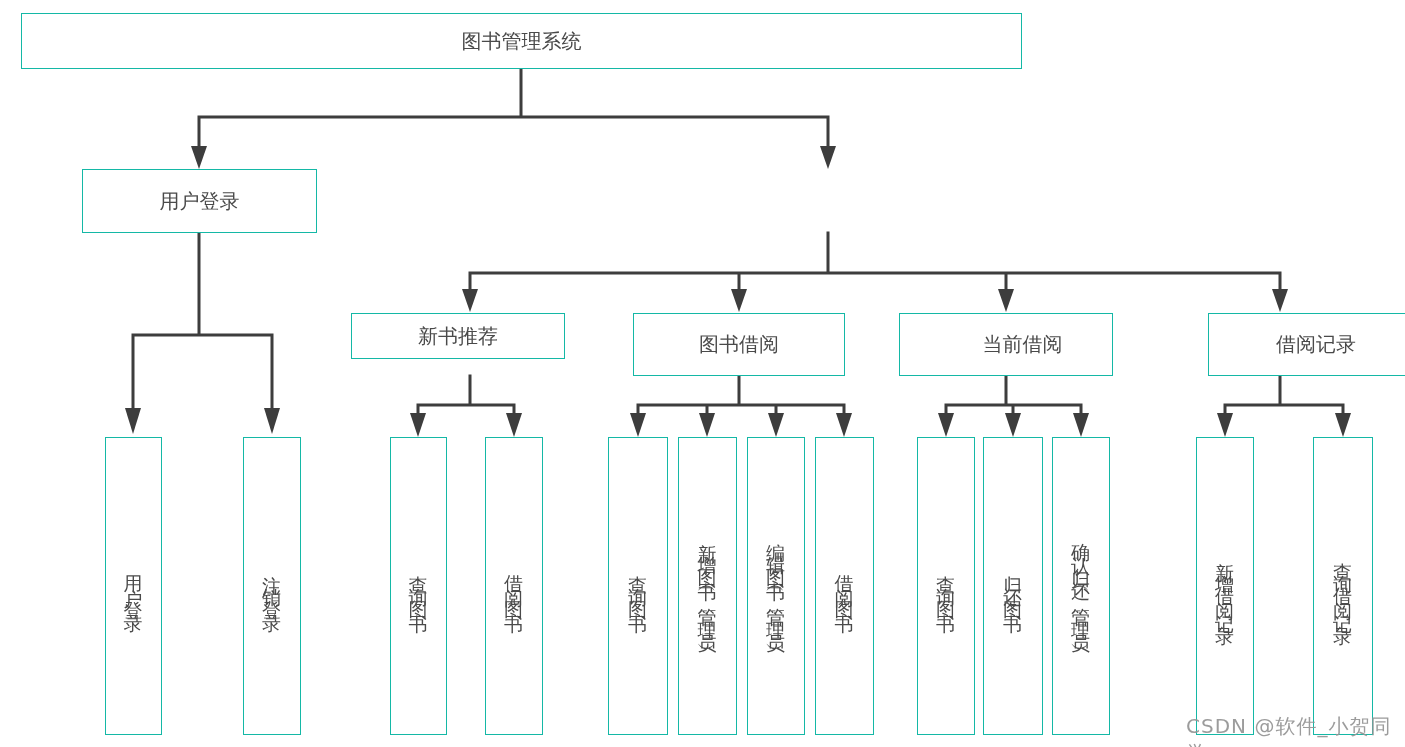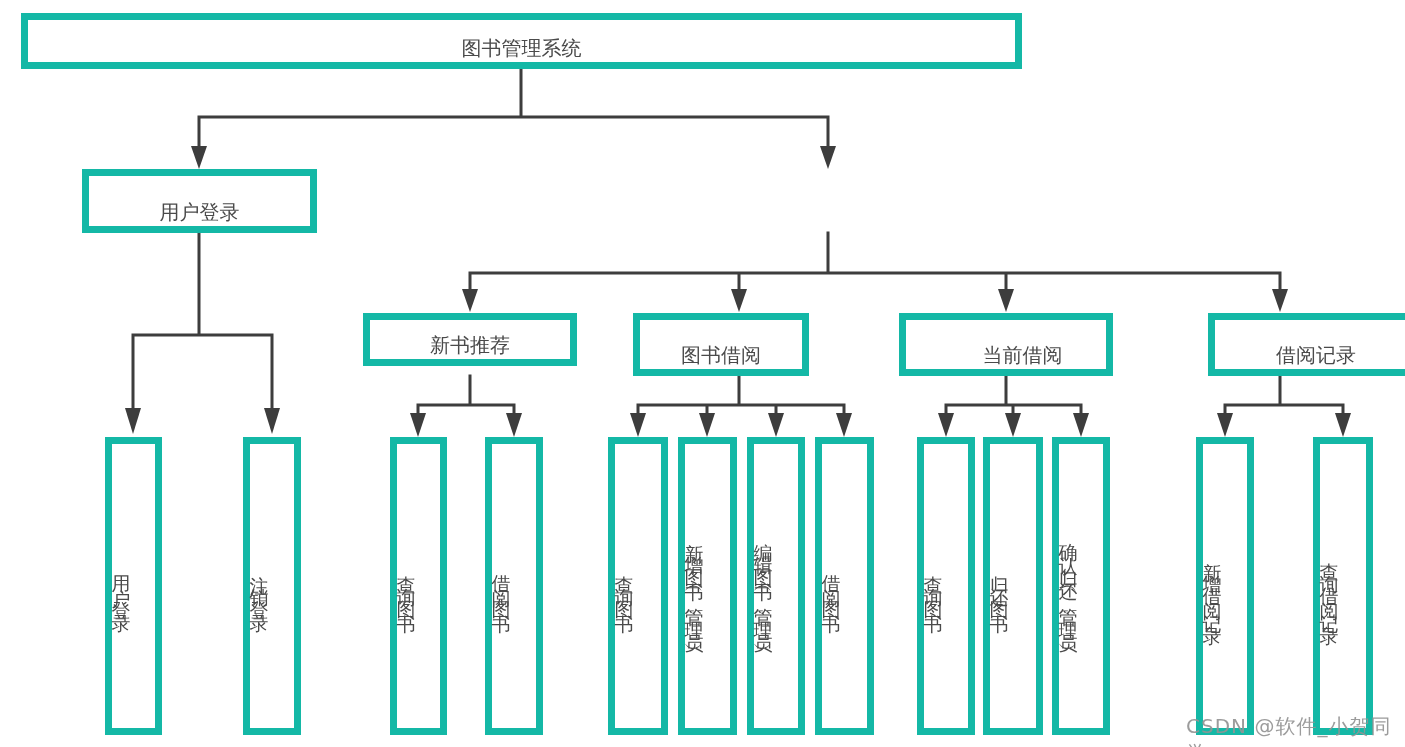--- a/index.html
+++ b/index.html
@@ -1,22 +1,22 @@
 <!DOCTYPE html>
 <html><head>
 <meta charset="utf-8">
 <style>
   html,body{margin:0;padding:0;background:#ffffff;}
   body{font-family:"DejaVu Sans","Liberation Sans",sans-serif;}
   .stage{position:relative;width:1405px;height:747px;background:#ffffff;overflow:hidden;}
   .connectors{position:absolute;left:0;top:0;z-index:1;}
   .node{
     position:absolute;box-sizing:border-box;
-    border:7px solid #14b8a6;background:#ffffff;
-    display:flex;align-items:flex-end;justify-content:center;
+    border:1px solid #14b8a6;background:#ffffff;
+    display:flex;align-items:center;justify-content:center;
     color:#4a4a4a;font-size:20px;z-index:2;
     white-space:nowrap;
   }
   .vert{
     writing-mode:vertical-rl;
     font-size:19px;letter-spacing:13px;line-height:1;
   }
   .watermark{
     position:absolute;left:1186px;top:713px;z-index:3;
     font-size:20px;color:rgba(148,148,148,0.92);letter-spacing:1px;
@@ -75,24 +75,24 @@
   </svg>
 
   <div class="node" style="left:21px;top:13px;width:1001px;height:56px;">
     <span>图书管理系统</span>
   </div>
 
   <div class="node" style="left:82px;top:169px;width:235px;height:64px;">
     <span>用户登录</span>
   </div>
 
-  <div class="node" style="left:363px;top:313px;width:214px;height:53px;">
+  <div class="node" style="left:351px;top:313px;width:214px;height:46px;">
     <span>新书推荐</span>
   </div>
-  <div class="node" style="left:633px;top:313px;width:176px;height:63px;">
+  <div class="node" style="left:633px;top:313px;width:212px;height:63px;">
     <span>图书借阅</span>
   </div>
   <div class="node" style="left:899px;top:313px;width:214px;height:63px;padding-left:33px;">
     <span>当前借阅</span>
   </div>
   <div class="node" style="left:1208px;top:313px;width:216px;height:63px;">
     <span>借阅记录</span>
   </div>
 
   <div class="node vert" style="left:105px;top:437px;width:57px;height:298px;">

